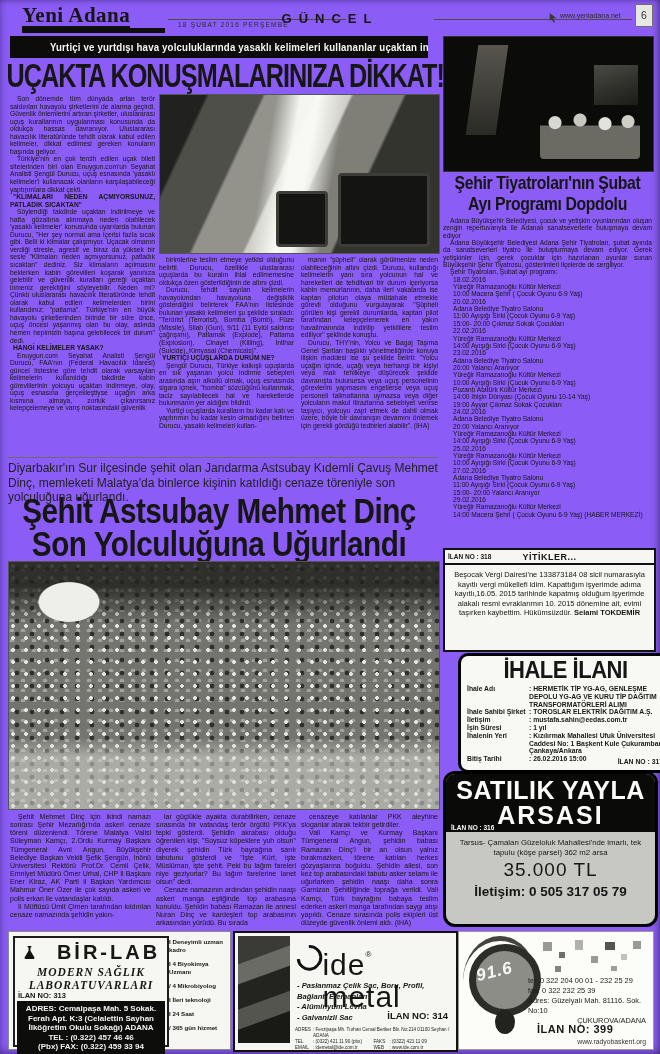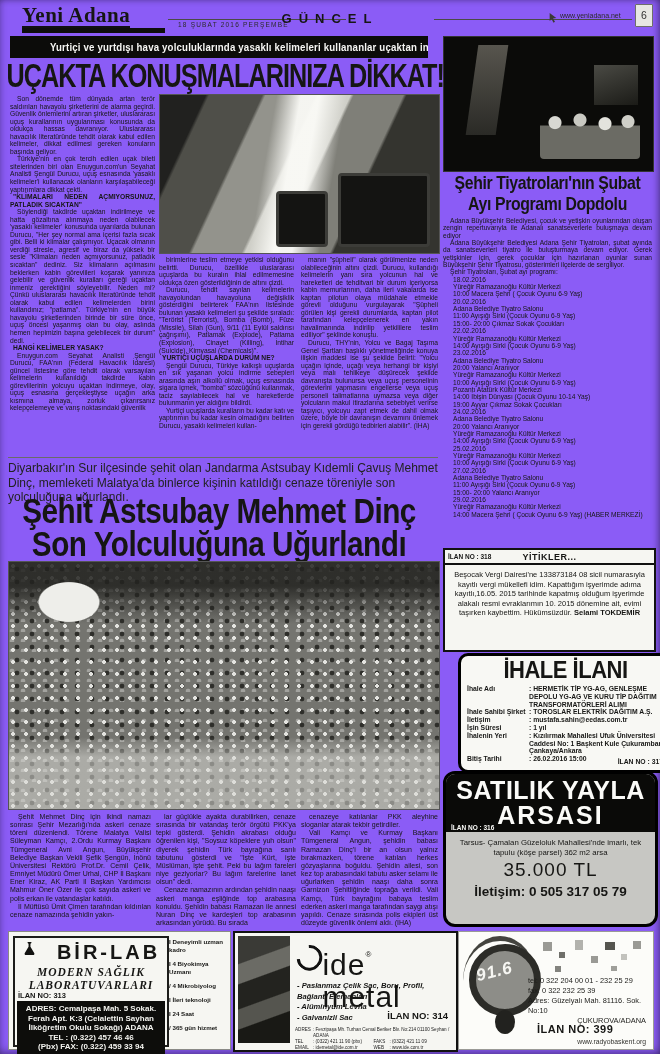--- a/index.html
+++ b/index.html
@@ -93,21 +93,21 @@
   .sat-no { position:absolute; left:5px; bottom:1px; font-size:6.5px; font-weight:bold; }
   .sat-desc { margin:6px 10px 0; font-size:7.8px; line-height:9.6px; text-align:center; }
   .sat-price { text-align:center; font-size:19px; line-height:22px; margin-top:2px; letter-spacing:1px;}
   .sat-details { margin:5px 8px 0; font-size:7.8px; line-height:9.6px; text-align:center; }
   .sat-contact { text-align:center; font-size:13.5px; font-weight:bold; margin-top:3px; }
 
   
   .ad { top:931px; height:117px; background:#f6f6f2; }
   .birlab { left:8px; width:221px; border:1px solid #8a8a86; }
   .birlab-box { position:absolute; left:4px; top:4px; width:152px; height:107px; border:2px solid #1c1c1a; }
-  .birlab-logo-row { display:flex; justify-content:center; gap:20px; margin-top:3px;}
+  .birlab-logo-row { display:flex; align-items:center; justify-content:center; gap:20px; margin-top:3px;}
   .birlab-name { font-size:20px; font-weight:bold; letter-spacing:3px; }
   .flask-icon { width:15px; height:15px; }
   .birlab-sub { text-align:center; font-family:"Liberation Serif", serif; font-style:italic; font-size:11.5px; line-height:12.5px; letter-spacing:1px; margin-top:2px; font-weight:bold;}
   .birlab-no { font-size:7.5px; font-weight:bold; padding-left:3px; }
   .birlab-addr { background:#0d0d0b; color:#f4f4f0; font-size:8px; font-weight:bold; line-height:9.6px; text-align:center; padding:3px 2px; margin:1px 2px 0;}
   .birlab-feats { position:absolute; left:160px; top:6px; width:58px; font-size:6.2px; font-weight:bold; line-height:8px; }
   .feat { margin-bottom:6px; }
 
   .idemetal { left:233px; width:221px; border:2px solid #111; }
   .ide-photo { position:absolute; left:3px; top:3px; width:52px; height:107px;

